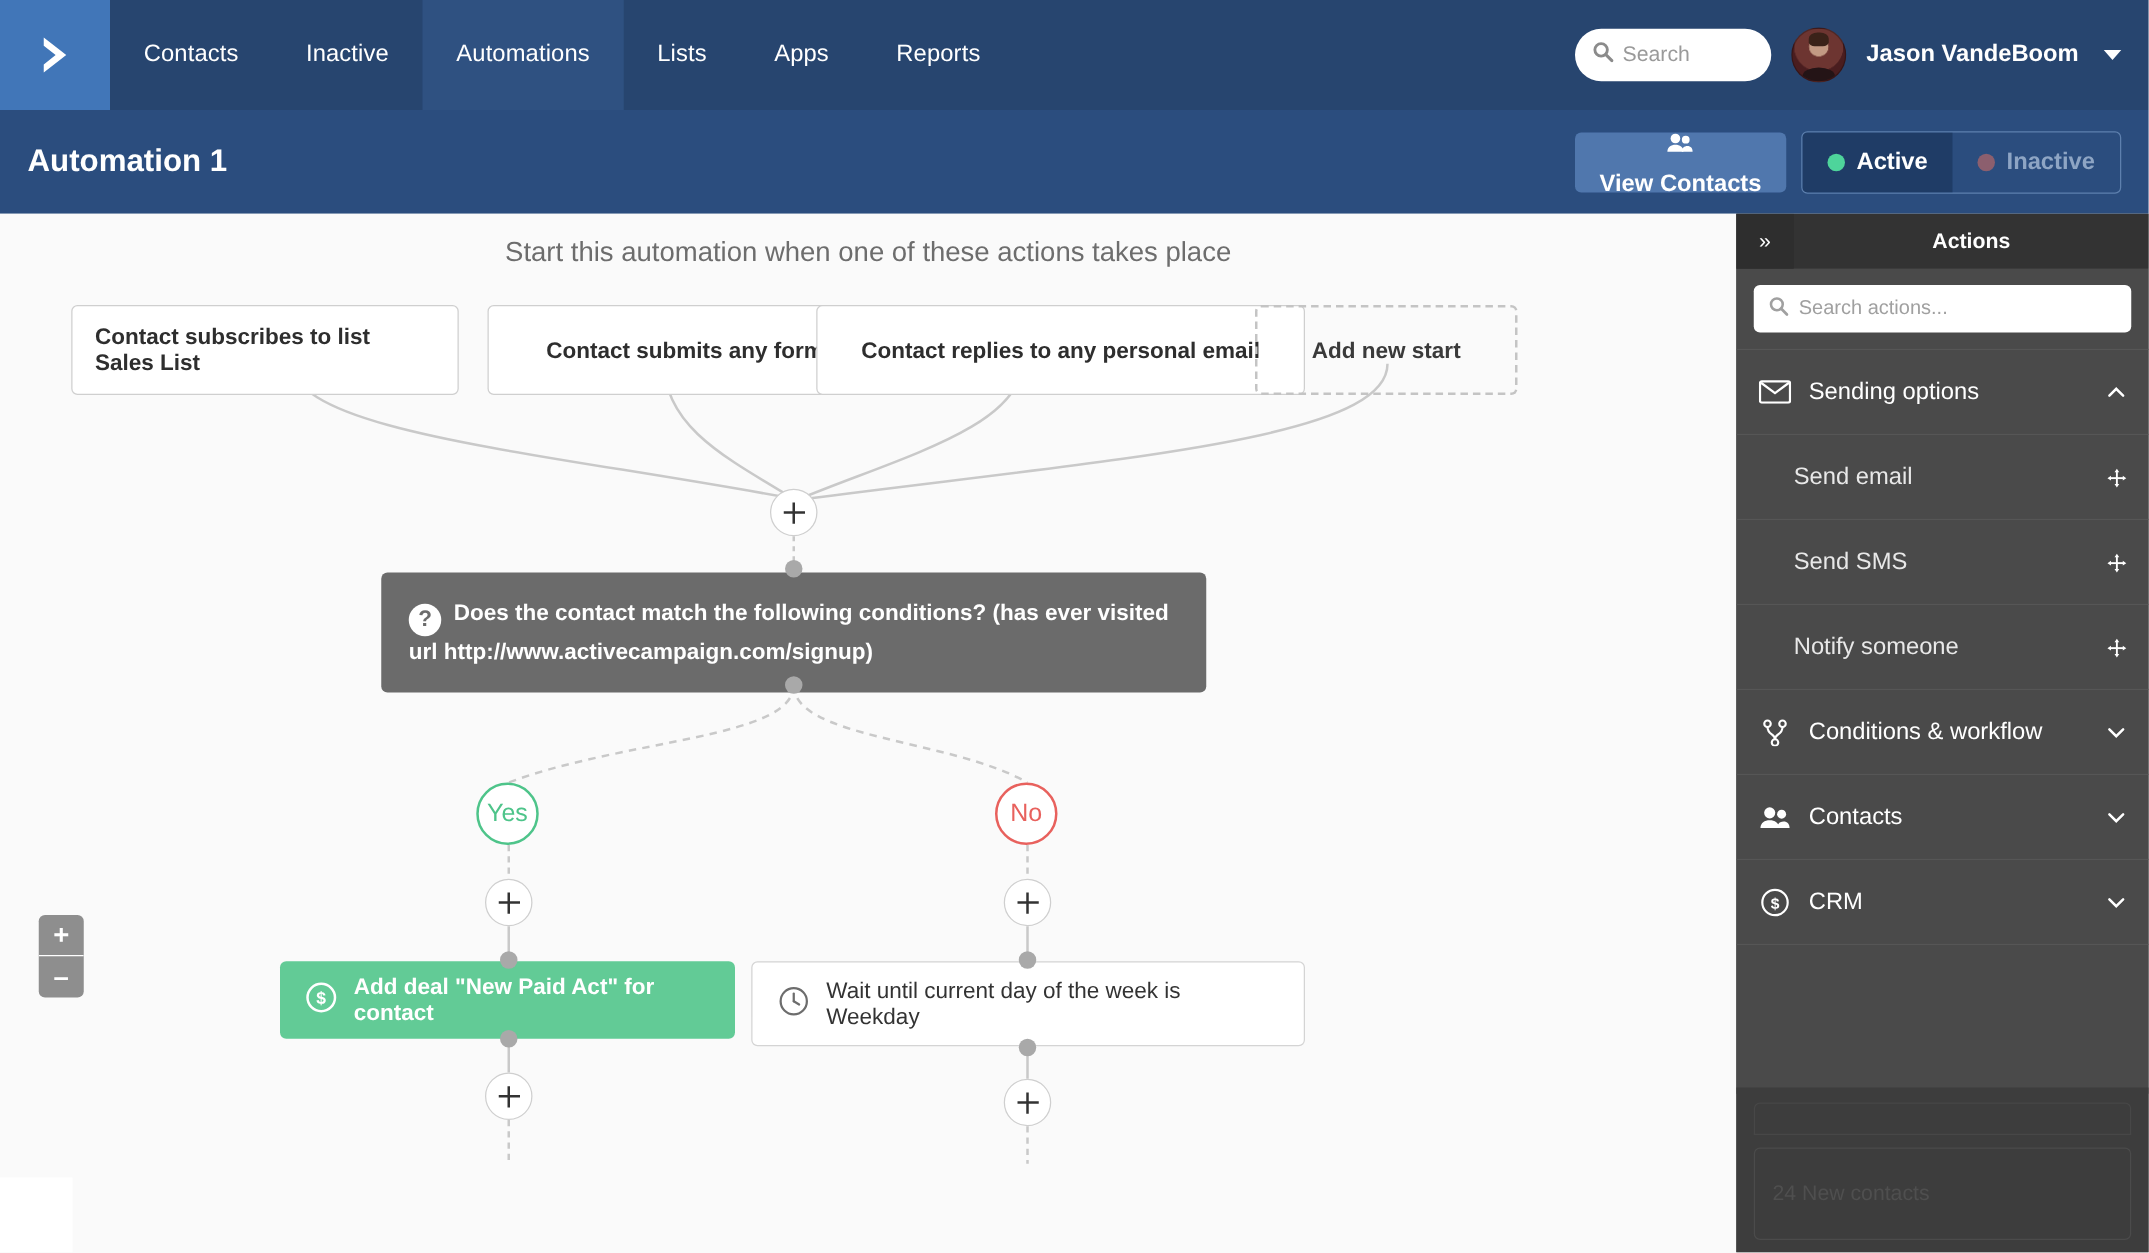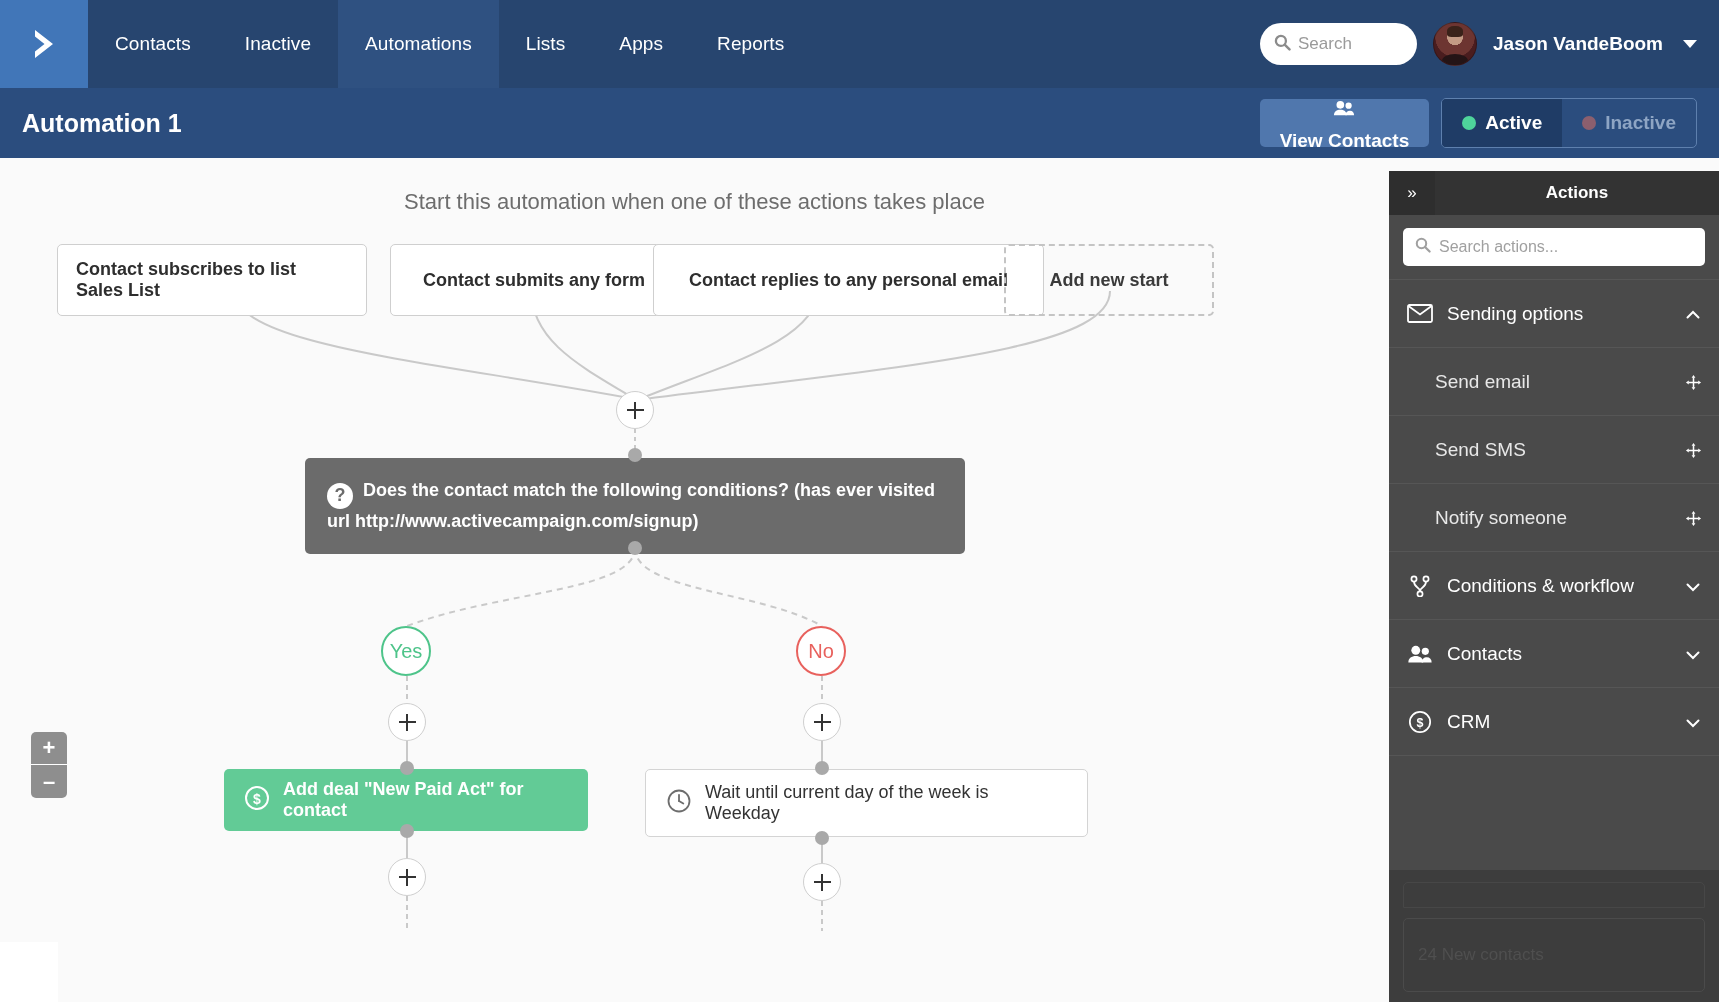--- a/index.html
+++ b/index.html
@@ -54,21 +54,21 @@
     background: #241416; border-radius: 50% 50% 0 0;
   }
   .username { color: #fff; font-size: 19px; font-weight: 700; white-space: nowrap; }
   .caret-down {
     width: 0; height: 0; border-left: 7px solid transparent; border-right: 7px solid transparent;
     border-top: 8px solid #fff; margin-left: 4px;
   }
 
   
   .subheader {
-    position: absolute; top: 88px; left: 0; width: 1719px; height: 70px;
+    position: absolute; top: 88px; left: 0; width: 1719px; height: 83px;
     background: #2b4d7e; display: flex; align-items: center; padding: 0 22px;
   }
   .auto-title { color: #fff; font-size: 25px; font-weight: 700; }
   .sub-right { margin-left: auto; display: flex; align-items: center; gap: 12px; }
   .btn-view-contacts {
     height: 48px; border-radius: 5px; background: #5077ad;
     color: #fff; font-size: 19px; font-weight: 700;
     display: flex; align-items: center; gap: 9px; padding: 0 20px; cursor: pointer;
     border: none;
     flex-direction: column;
@@ -130,21 +130,21 @@
     font-size: 20px; color: #4ec48a; cursor: pointer; z-index: 4;
   }
   .branch-circle.no { border-color: #e8615d; color: #e8615d; }
 
   .action-node {
     position: absolute; height: 62px; border-radius: 5px;
     display: flex; align-items: center; padding: 0 20px; gap: 13px;
     font-size: 18px; font-weight: 700; cursor: pointer;
   }
   .action-node.green { background: #62cb96; color: #fff; }
-  .action-node.white { background: #fff; border: 1px solid #d4d4d4; color: #333; font-weight: 400; margin-left: 44px; }
+  .action-node.white { background: #fff; border: 1px solid #d4d4d4; color: #333; font-weight: 400; }
 
   .conn-dot {
     position: absolute; width: 14px; height: 14px; border-radius: 50%;
     background: #a9a9a9; z-index: 5;
   }
 
   svg.wires { position: absolute; top: 0; left: 0; width: 1389px; height: 831px; pointer-events: none; }
 
   .zoom-ctrl {
     position: absolute; left: 31px; bottom: 204px; width: 36px;
@@ -313,21 +313,21 @@
       <line x1="407" y1="725" x2="407" y2="760" stroke="#c9c9c9" stroke-width="2" stroke-dasharray="5 4"></line>
       <line x1="822" y1="730" x2="822" y2="760" stroke="#c9c9c9" stroke-width="2" stroke-dasharray="5 4"></line>
     </svg>
 
     <div class="canvas-note">Start this automation when one of these actions takes place</div>
 
     <div class="start-row">
       <div class="start-box" style="left:57px; top:28px; width:310px;">
         <span>Contact subscribes to list Sales List</span>
       </div>
-      <div class="start-box" style="left:390px; top:28px; width:288px;">
+      <div class="start-box" style="left:390px; top:28px; width:288px;justify-content:flex-end;">
         <span>Contact submits any form</span>
       </div>
       <div class="start-box" style="left:653px; top:28px; width:391px;">
         <span>Contact replies to any personal email</span>
       </div>
       <div class="start-box dashed" style="left:1004px; top:28px; width:210px;">
         <span>Add new start</span>
       </div>
     </div>
 

